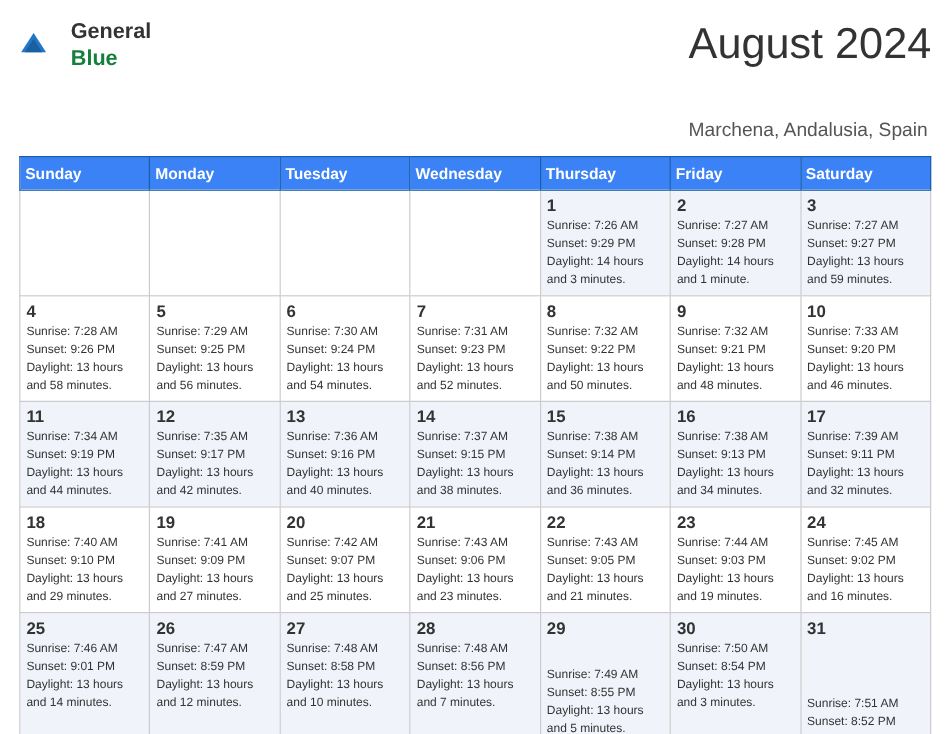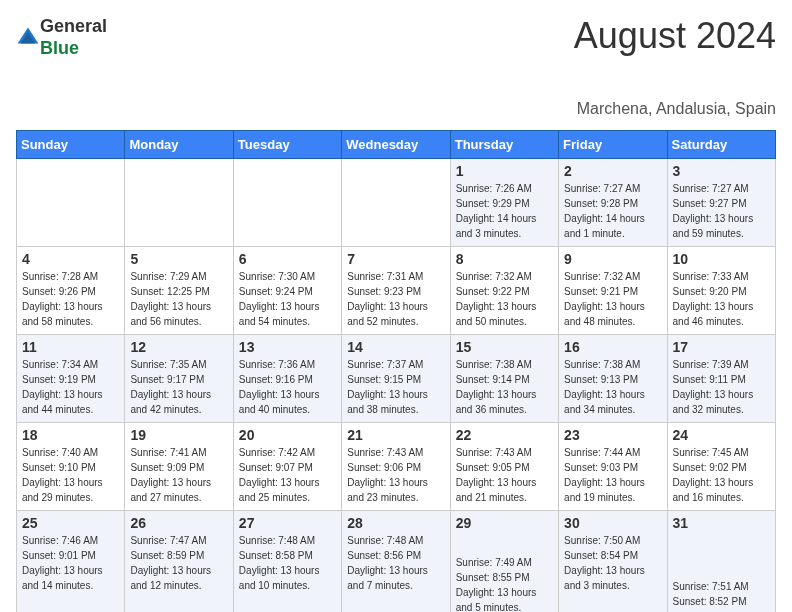--- a/index.html
+++ b/index.html
@@ -12,35 +12,35 @@
     }
     .header {
       display: flex;
       justify-content: space-between;
       align-items: flex-start;
       margin-bottom: 12px;
     }
     .logo {
       display: flex;
       align-items: center;
-      gap: 0;
+      gap: 19px;
     }
     .logo-text {
       font-size: 18px;
       font-weight: bold;
       line-height: 1.2;
     }
     .logo-general { color: #333; }
     .logo-blue { color: #15803d; }
     .logo-icon {
       width: 24px;
       height: 24px;
     }
     .title-block {
-      text-align: right;
+      text-align: left;
     }
     .month-year {
       font-size: 36px;
       font-weight: normal;
       color: #333;
       line-height: 1.1;
     }
     .location {
       font-size: 16px;
       color: #555;
@@ -152,21 +152,21 @@
         <td>
           <span class="day-number">4</span>
           <div class="day-info" style="white-space: pre-line;">Sunrise: 7:28 AM
 Sunset: 9:26 PM
 Daylight: 13 hours
 and 58 minutes.</div>
         </td>
         <td>
           <span class="day-number">5</span>
           <div class="day-info" style="white-space: pre-line;">Sunrise: 7:29 AM
-Sunset: 12:25 PM
+Sunset: 9:25 PM
 Daylight: 13 hours
 and 56 minutes.</div>
         </td>
         <td>
           <span class="day-number">6</span>
           <div class="day-info" style="white-space: pre-line;">Sunrise: 7:30 AM
 Sunset: 9:24 PM
 Daylight: 13 hours
 and 54 minutes.</div>
         </td>

